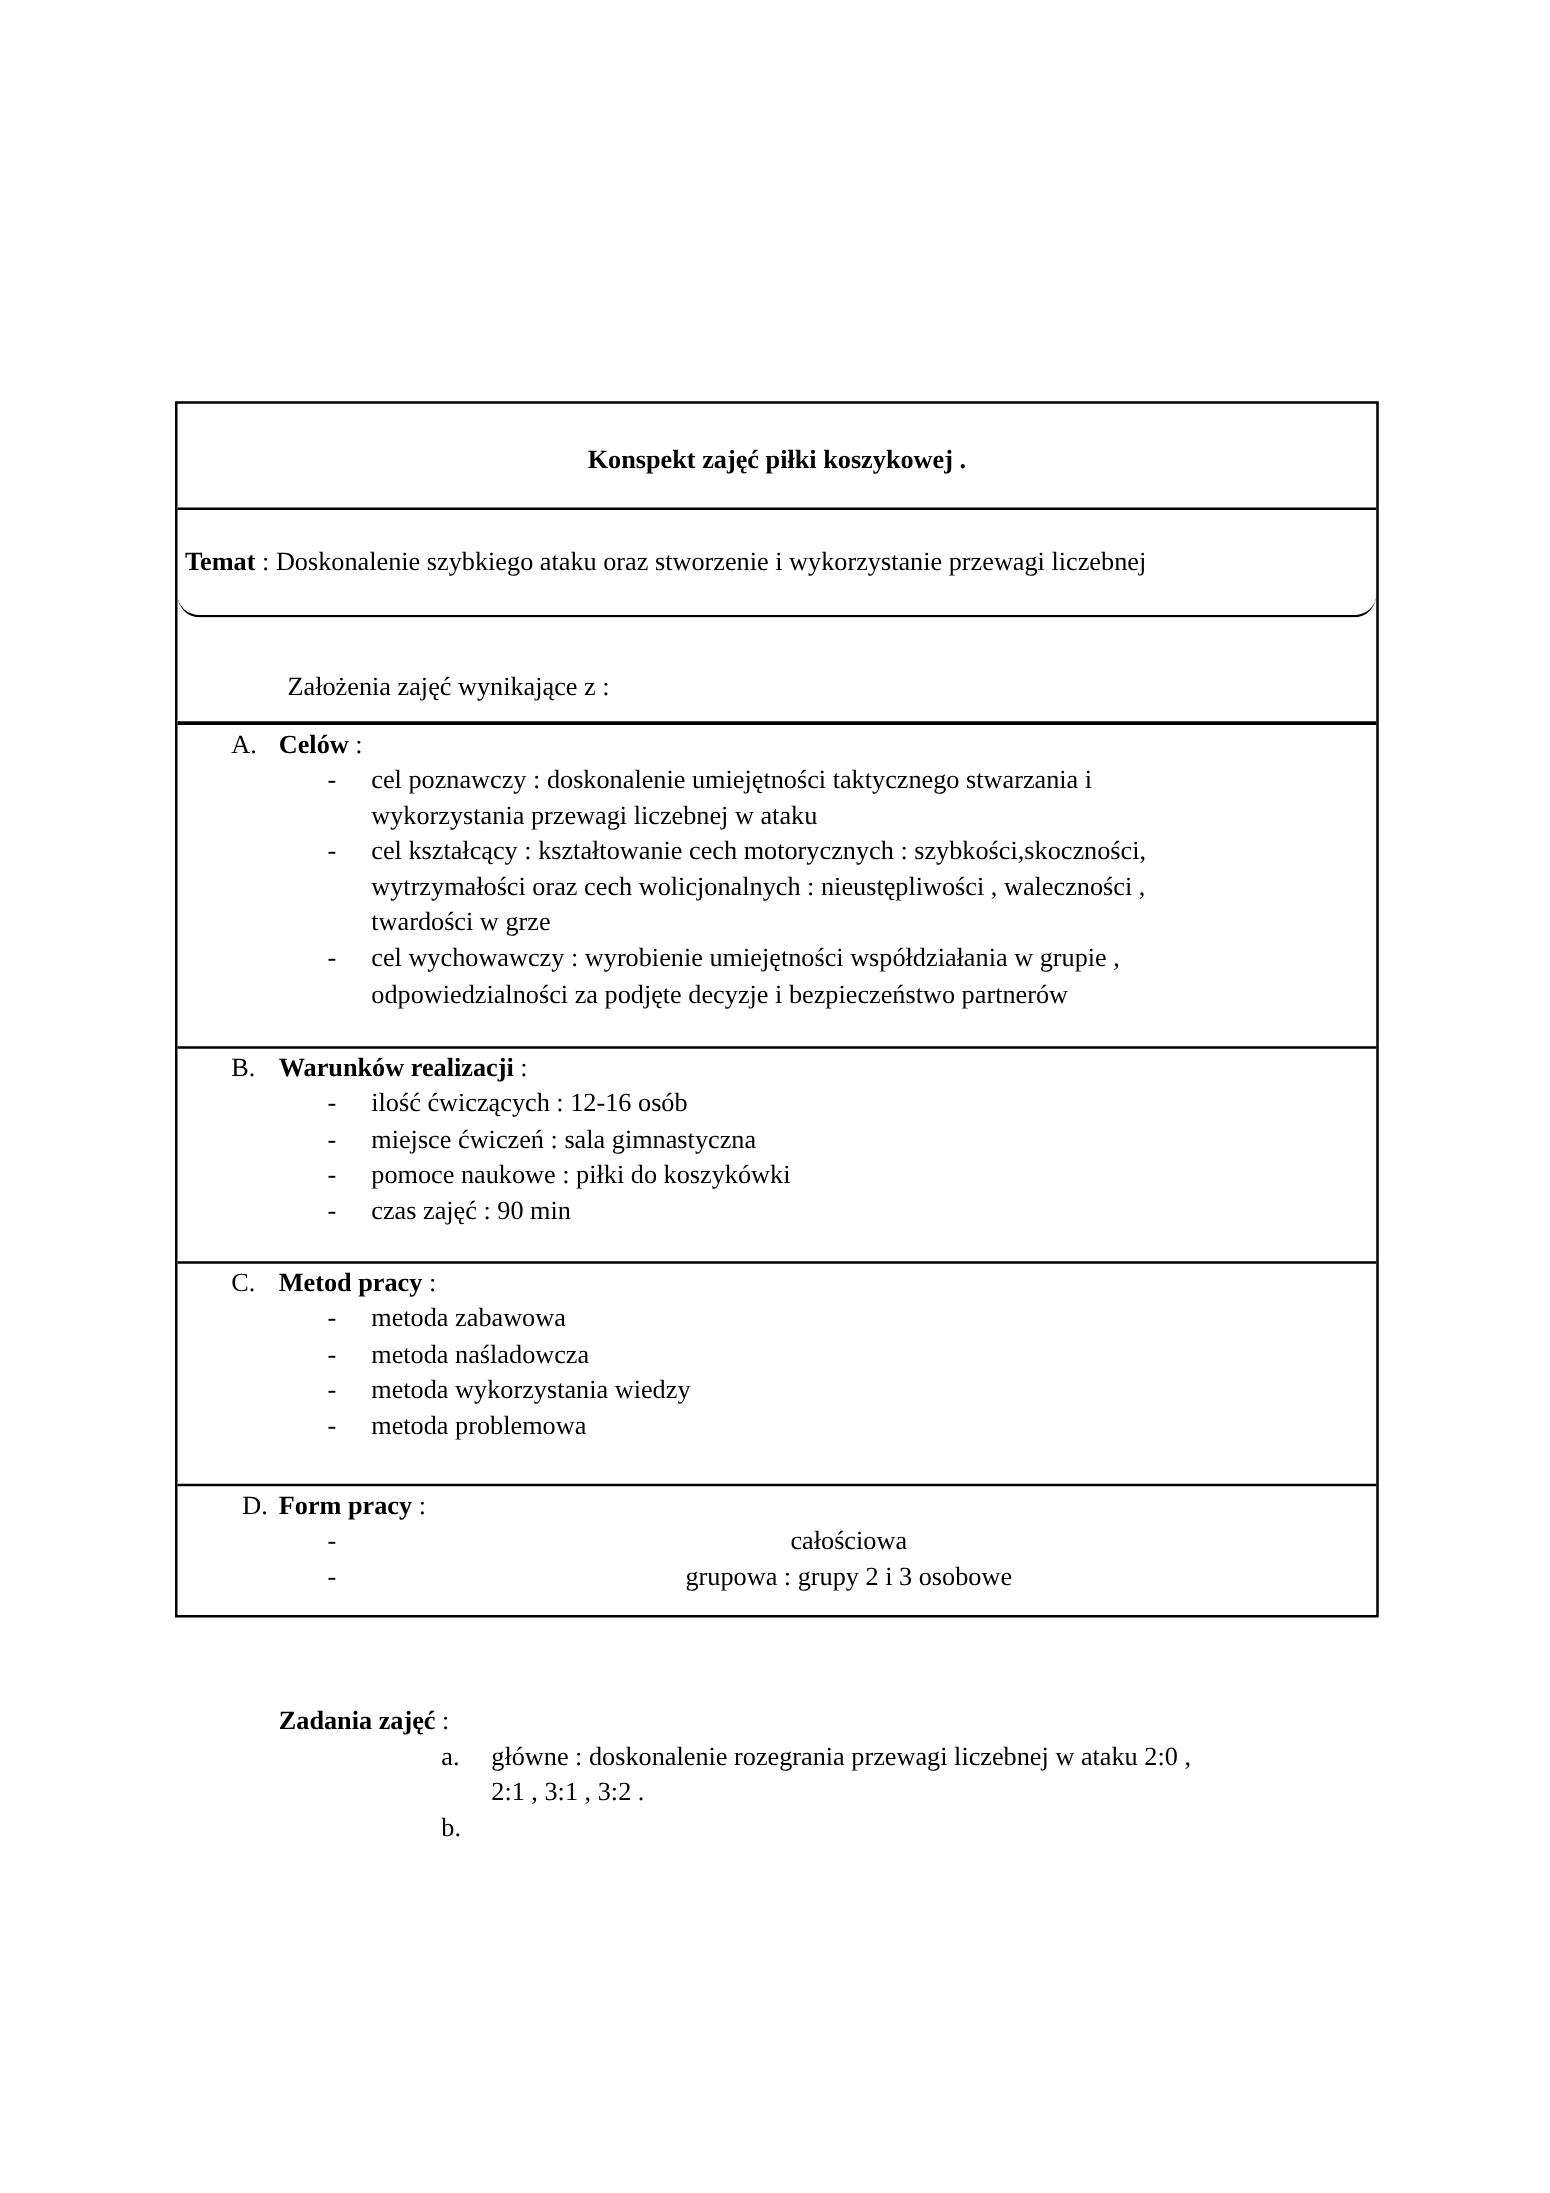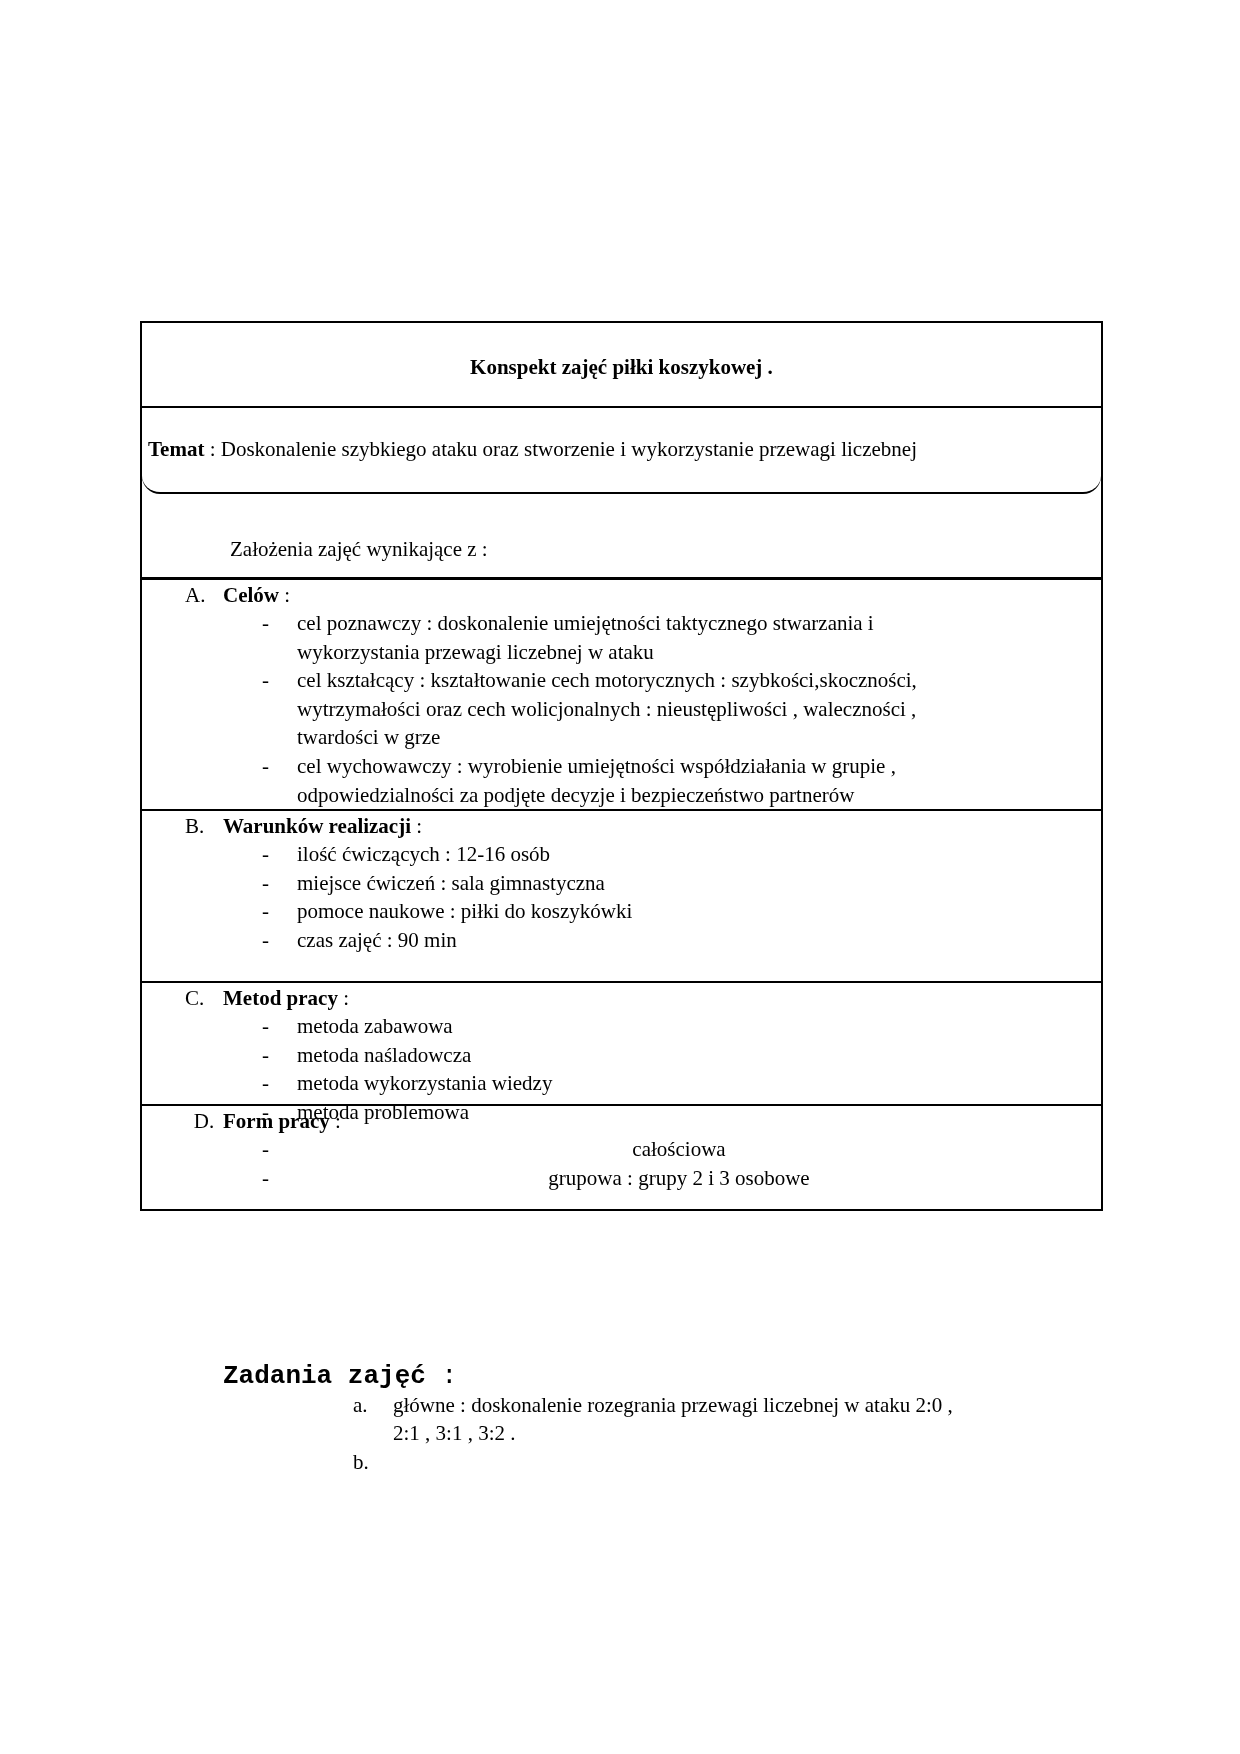--- a/index.html
+++ b/index.html
@@ -34,23 +34,23 @@
     border-bottom: 2px solid #000;
     box-sizing: border-box;
     padding-left: 20px;
   }
   .row:last-child { border-bottom: none; }
   .row.thick { border-bottom-width: 3px; }
 
   .r-title { height: 85px; }
   .r-temat { height: 86px; }
   .r-zal   { height: 86px; }
-  .r-a     { height: 231px; font-family: Liberation Serif, serif; }
+  .r-a     { height: 259px; font-family: Liberation Serif, serif; }
   .r-b     { height: 172px; }
-  .r-c     { height: 123px; }
+  .r-c     { height: 178px; }
   .r-d     { height: 103px; text-align: center; }
 
   .txt {
     position: absolute;
     font-size: 21px;
     line-height: 28.6px;
     white-space: nowrap;
   }
   .title-text {
     left: 0; right: 0;
@@ -96,24 +96,23 @@
     top: 0;
   }
 
   .tasks {
     position: absolute;
     left: 223px;
     top: 1362px;
     width: 860px;
   }
   .tasks-head {
-    font-size: 26px;
+    font-size: 21px;
     line-height: 28.6px;
     white-space: nowrap;
-    font-family: Liberation Mono, monospace;
   }
   .tasks-head b { font-weight: bold; }
   .task {
     position: relative;
     padding-left: 170px;
     font-size: 21px;
     line-height: 28.6px;
     white-space: pre-line;
   }
   .task .letter {

